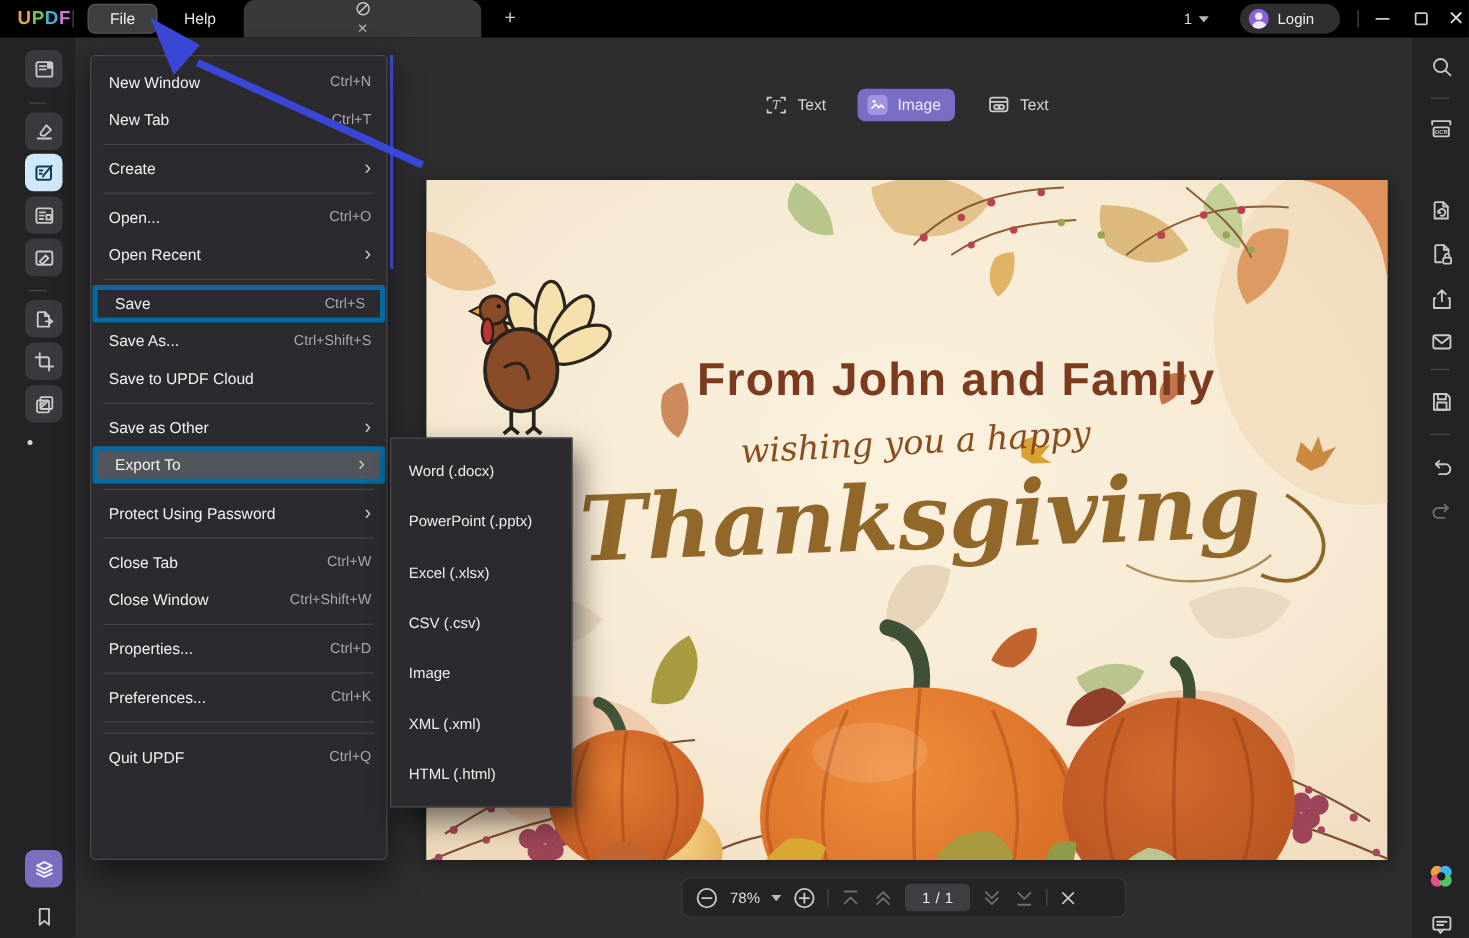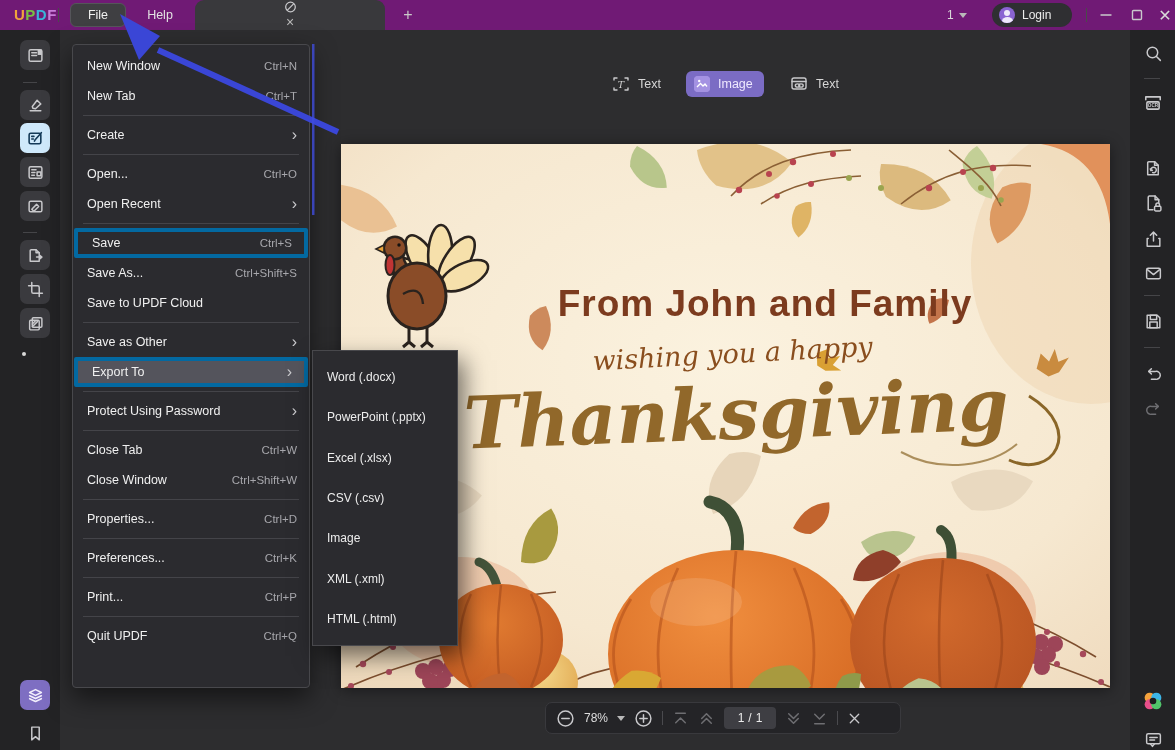--- a/index.html
+++ b/index.html
@@ -1,20 +1,20 @@
 <!DOCTYPE html>
 <html><head>
 <meta charset="utf-8">
 <style>
   * { margin:0; padding:0; box-sizing:border-box; }
   html,body { width:1175px; height:750px; overflow:hidden; background:#2d2d2f;
     font-family:"Liberation Sans", sans-serif; -webkit-font-smoothing:antialiased; }
 
   
-  #titlebar { position:absolute; left:0; top:0; width:1175px; height:30px; background:#701a75; z-index:40; }
+  #titlebar { position:absolute; left:0; top:0; width:1175px; height:30px; background:#000000; z-index:40; }
   .logo { position:absolute; left:14px; top:6px; font-weight:bold; font-size:15px; letter-spacing:.5px; }
   .logo span { display:inline-block; }
   .lg0{color:#f0a43c}.lg1{color:#79c143}.lg2{color:#3ab4d9}.lg3{color:#c77dd8}
   .tb-sep { position:absolute; top:8px; width:1px; height:14px; background:#4a4a4a; }
   .file-btn { position:absolute; left:70px; top:3px; width:56px; height:24px; background:#3f3f42;
     border:1px solid #55555a; border-radius:6px; color:#f0f0f0; font-size:12.5px;
     display:flex; align-items:center; justify-content:center; }
   .help-btn { position:absolute; left:138px; top:3px; width:44px; height:24px; color:#e2e2e2;
     font-size:12.5px; display:flex; align-items:center; justify-content:center; }
   .tab { position:absolute; left:195px; top:0; width:190px; height:30px; background:#39393c;
@@ -575,24 +575,20 @@
   <div class="mi">
     <span class="mi-label">Properties...</span>
     <span class="mi-shortcut">Ctrl+D</span>
   </div>
   <div class="mdiv"></div>
   <div class="mi">
     <span class="mi-label">Preferences...</span>
     <span class="mi-shortcut">Ctrl+K</span>
   </div>
   <div class="mdiv"></div>
-  <div class="mi">
-    <span class="mi-label">Print...</span>
-    <span class="mi-shortcut">Ctrl+P</span>
-  </div>
   <div class="mdiv"></div>
   <div class="mi">
     <span class="mi-label">Quit UPDF</span>
     <span class="mi-shortcut">Ctrl+Q</span>
   </div>
 </div>
 
 <div id="export-menu">
   <div class="smi">Word (.docx)</div>
   <div class="smi">PowerPoint (.pptx)</div>

